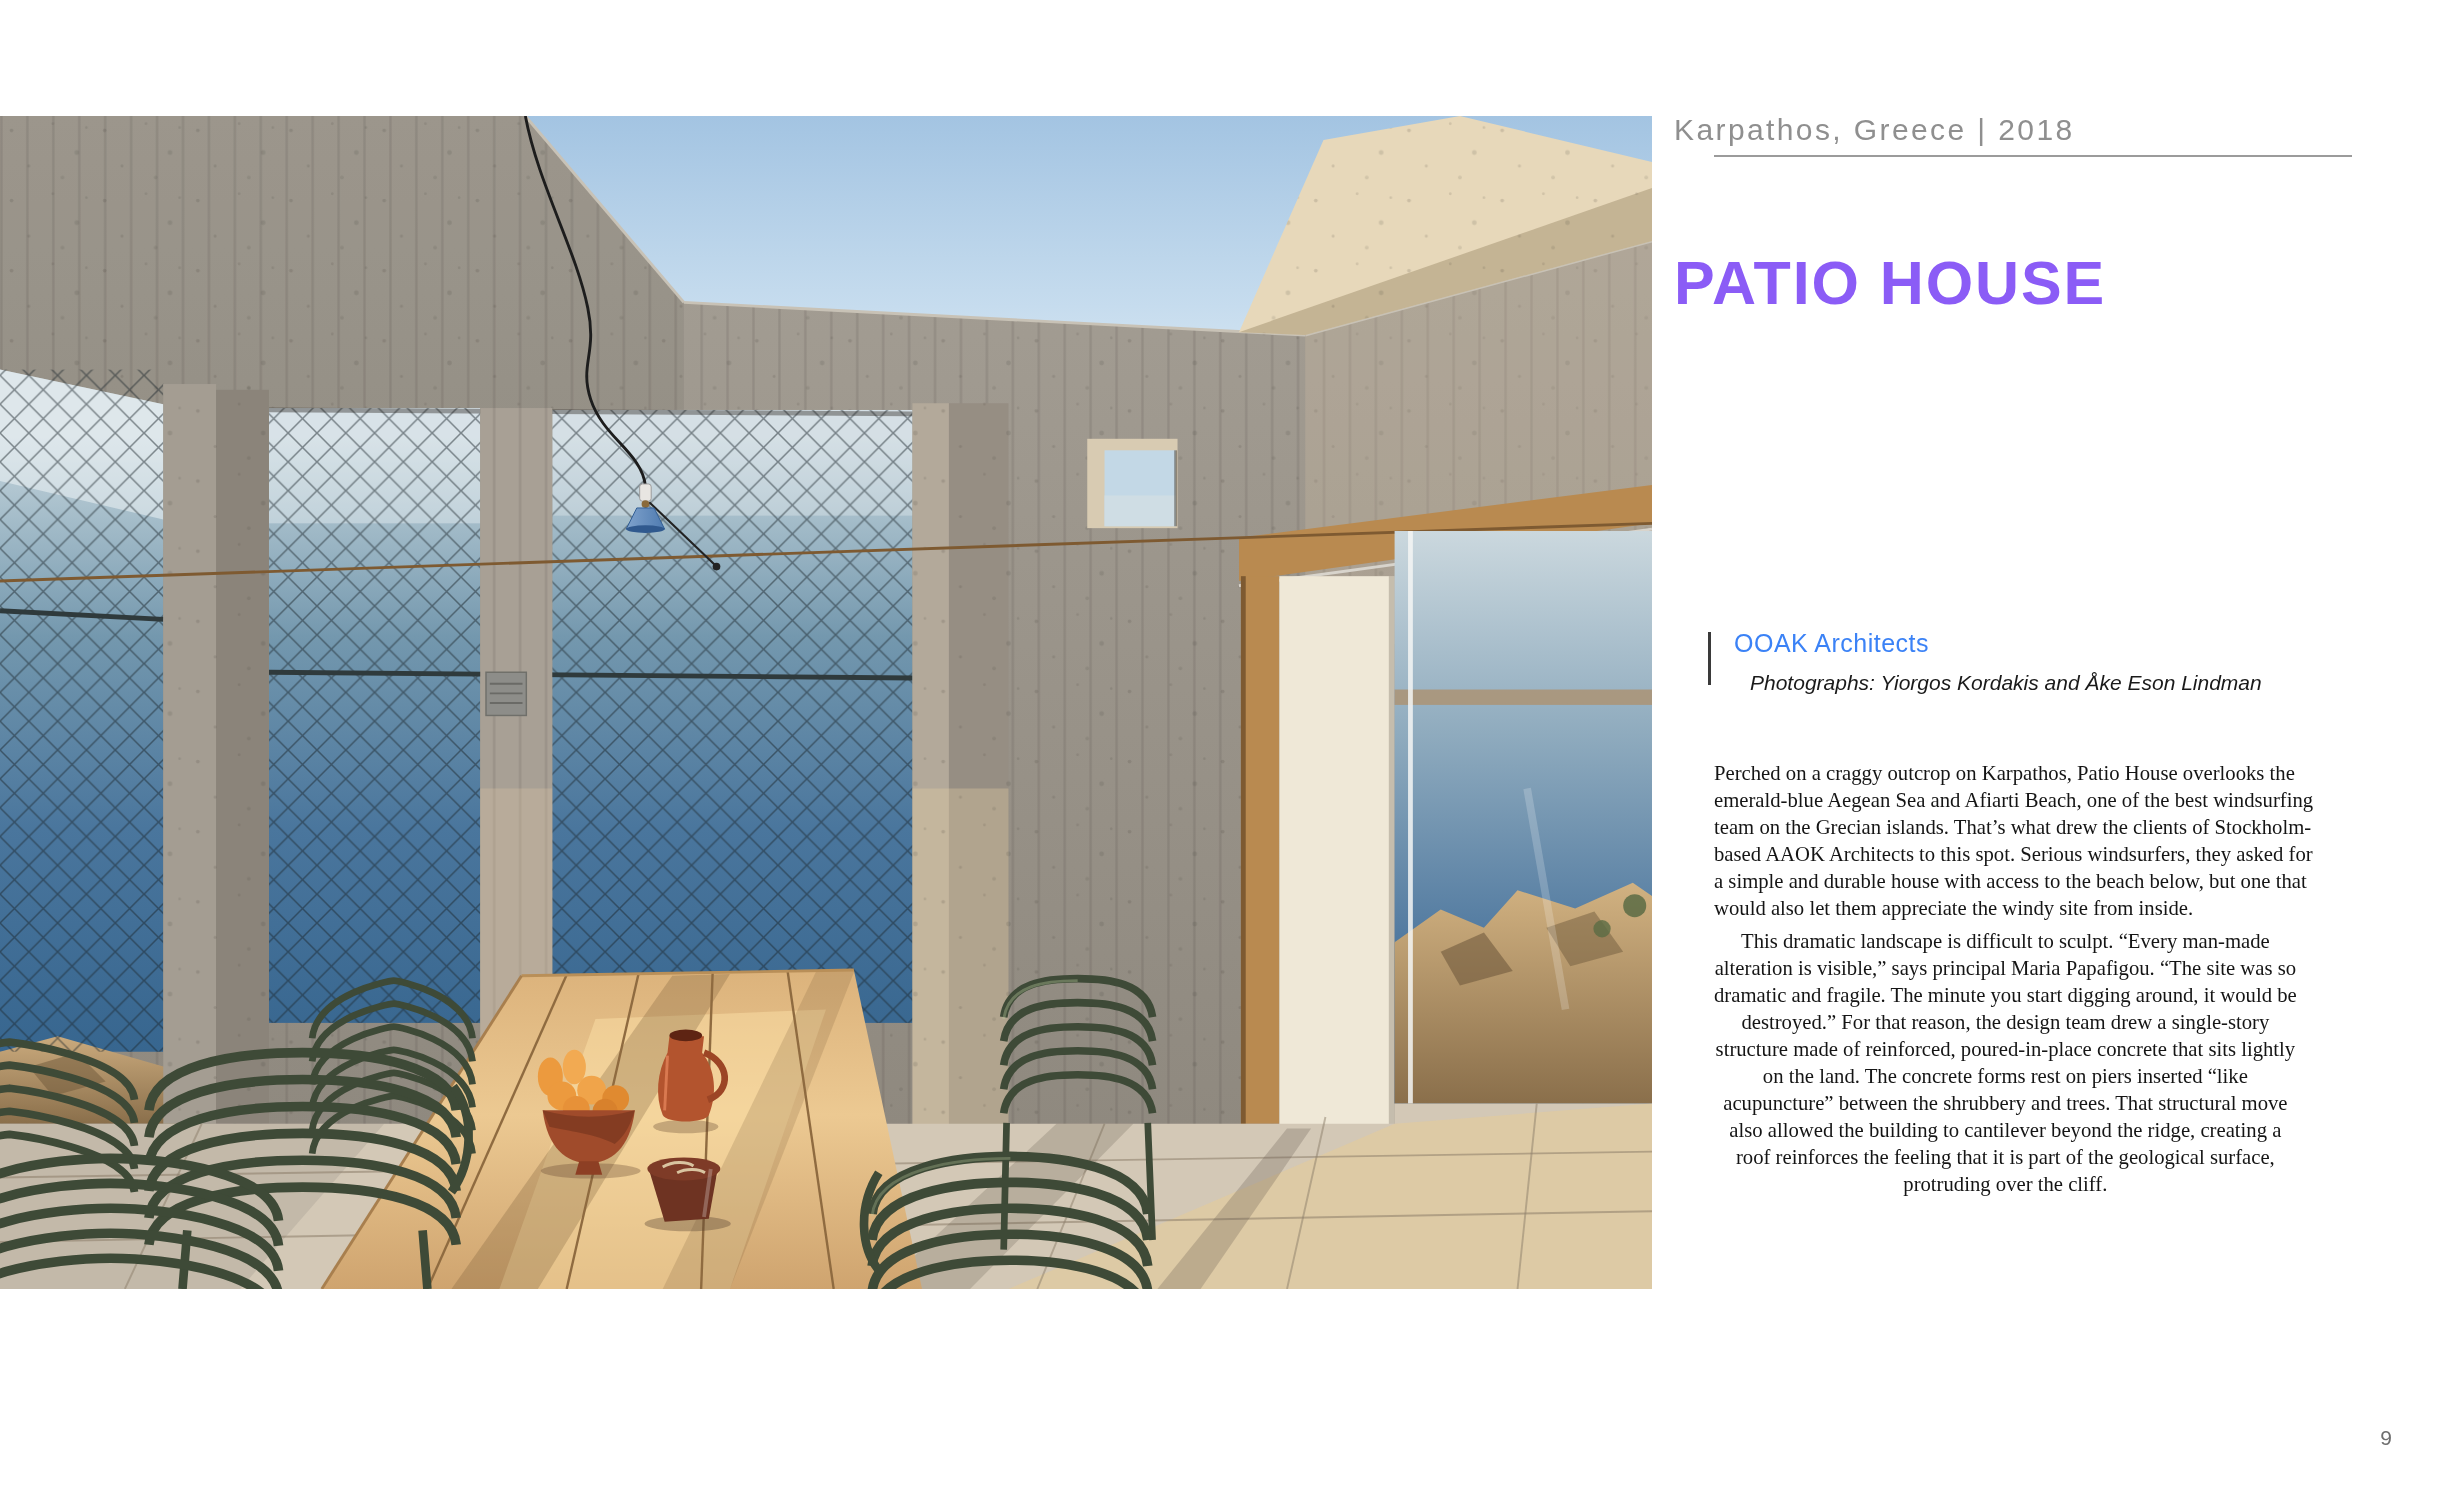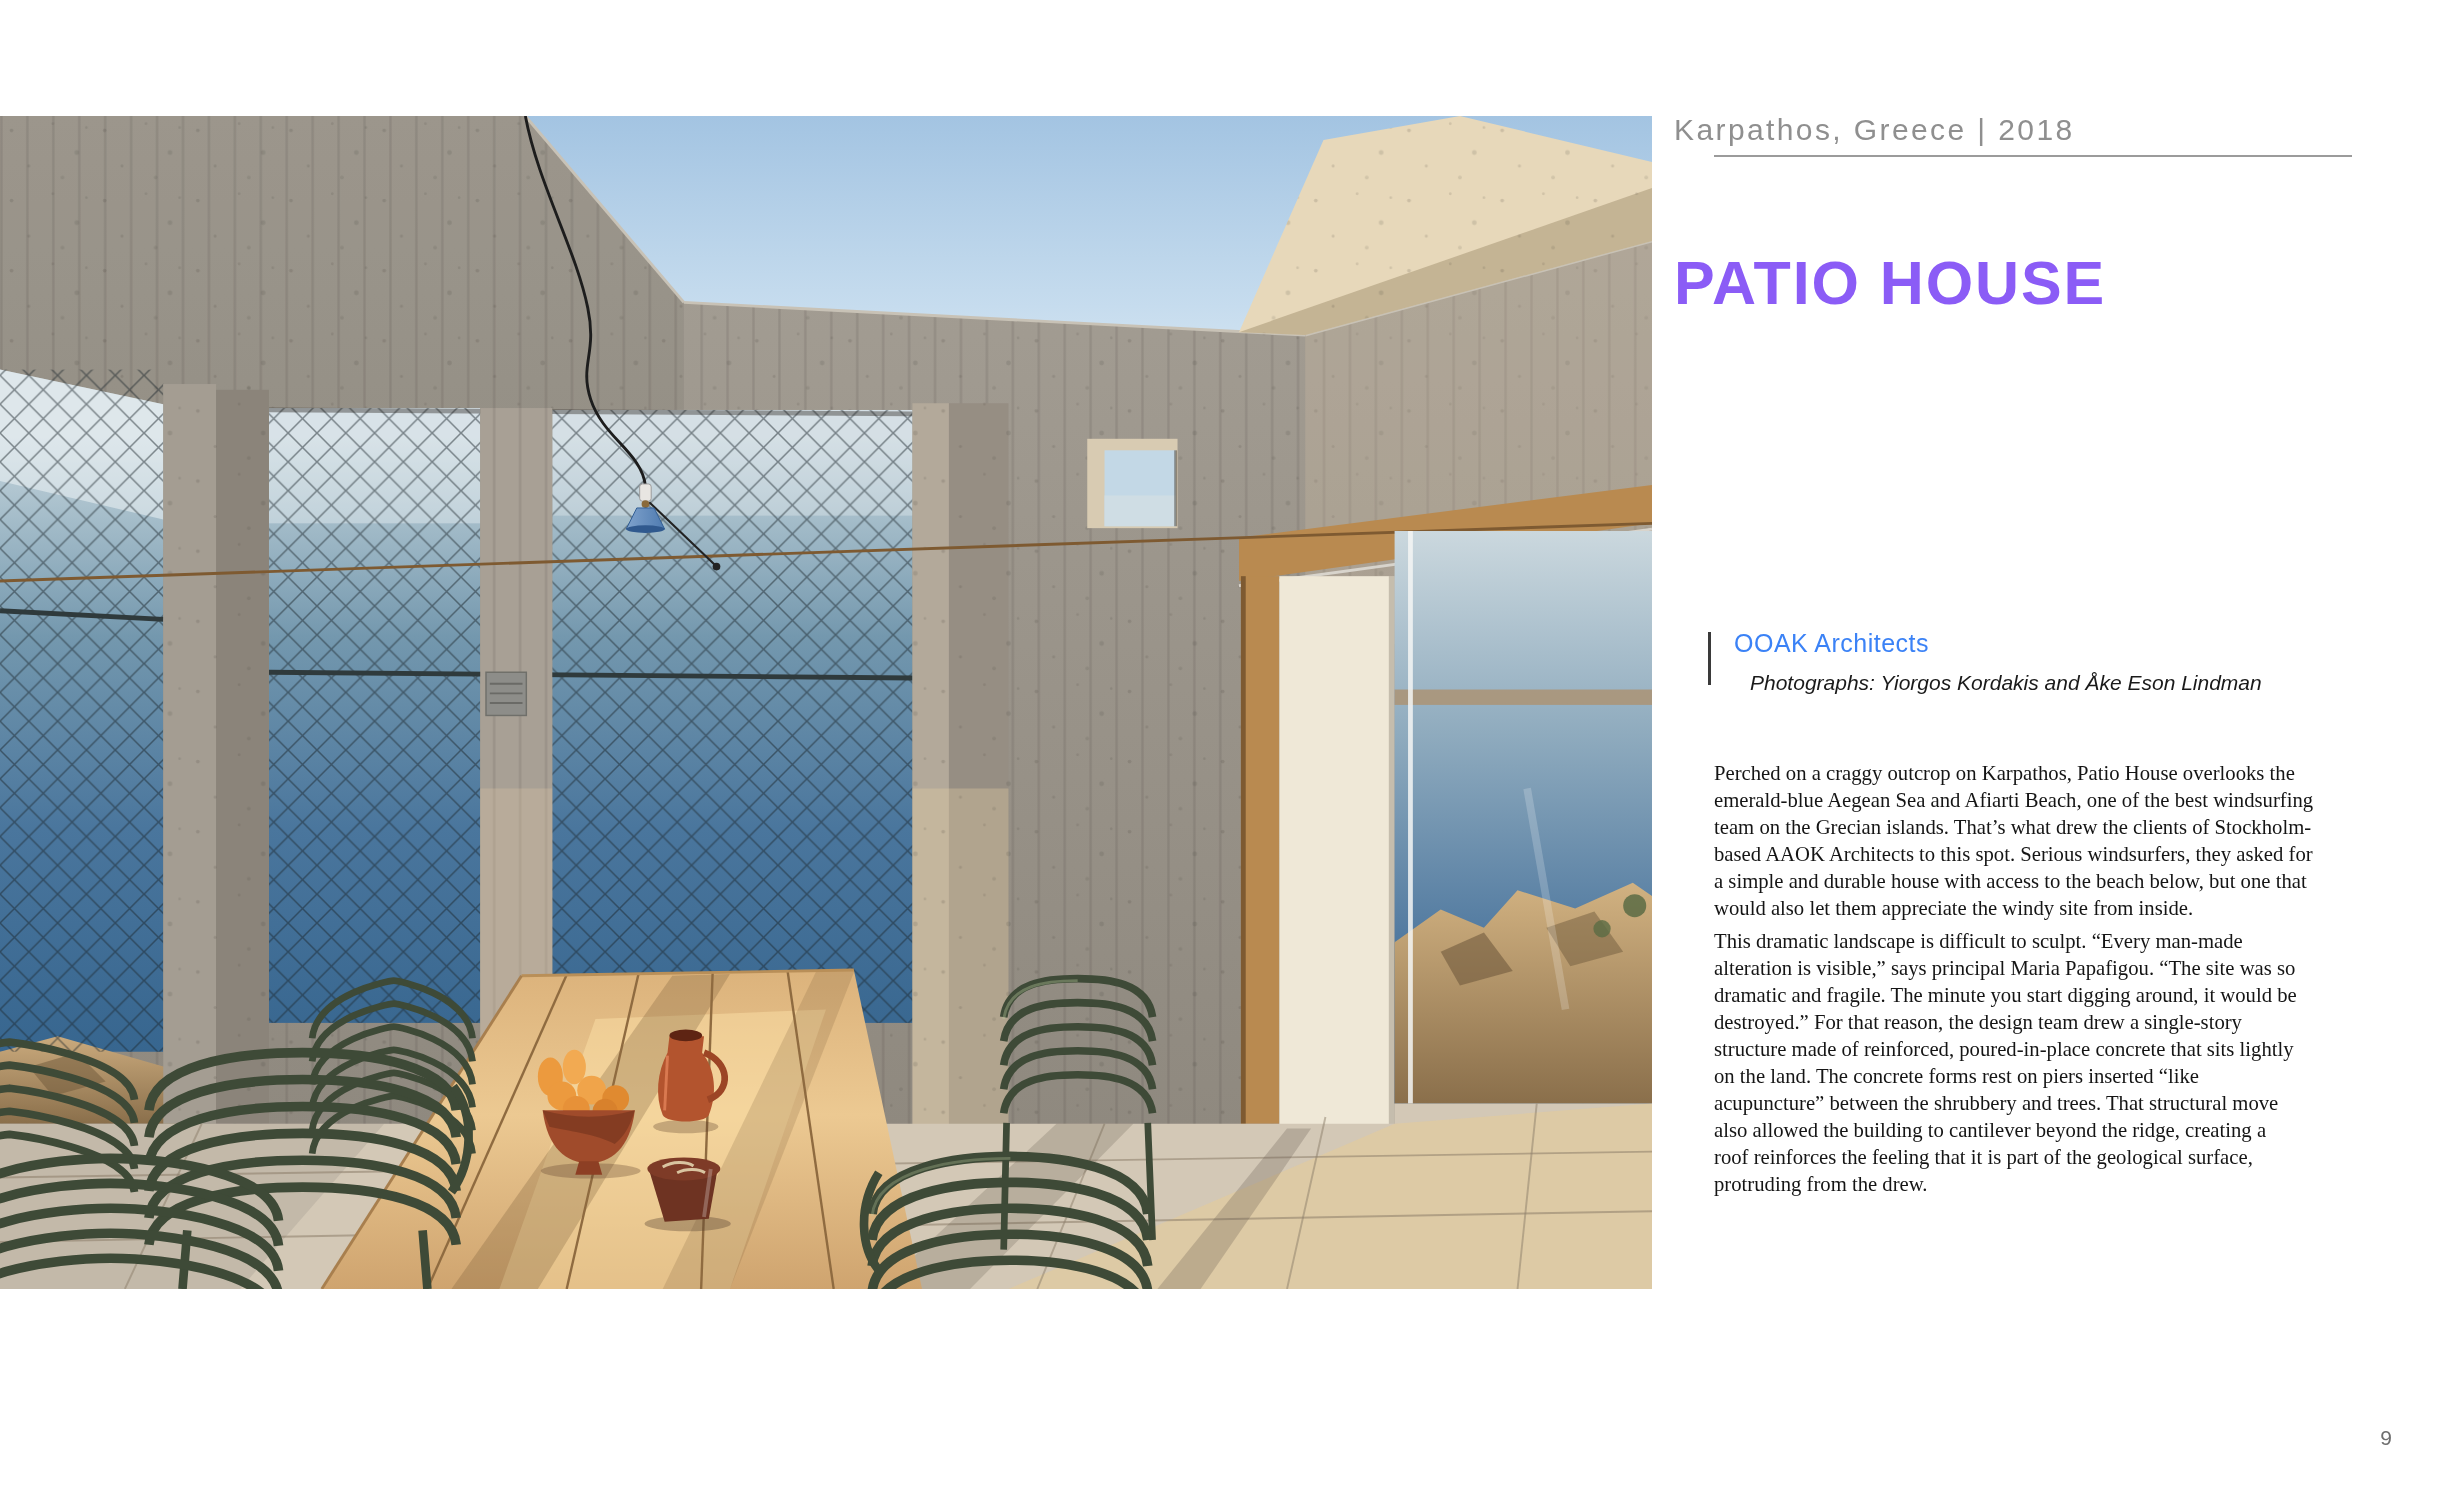--- a/index.html
+++ b/index.html
@@ -9,21 +9,21 @@
   .col{position:absolute;left:1674px;width:672px;}
   .loc-header{top:113px;font-size:30px;font-weight:400;color:#8f8f8f;letter-spacing:2.4px;}
   .rule{position:absolute;left:1714px;top:155px;width:638px;height:1.9px;background:#9b9b9b;}
   .title{top:248px;font-size:61px;font-weight:800;color:#8b5cf6;letter-spacing:1.9px;font-family:"Liberation Sans",sans-serif;}
   .credit-block{position:absolute;left:1708px;top:629px;}
   .accent-bar{position:absolute;left:0;top:2.9px;width:3.4px;height:53px;background:#3a3a3a;}
   .architect{position:absolute;left:26px;top:0;font-size:25px;font-weight:400;color:#3b82f6;letter-spacing:0.5px;white-space:nowrap;}
   .photo-credit{position:absolute;left:26px;top:42px;font-size:21px;font-style:italic;font-weight:500;color:#1a1a1a;white-space:nowrap;margin-left:16px;}
   .body-para{position:absolute;left:1714px;font-family:"Liberation Serif",serif;font-size:20.7px;color:#151515;}
   .body-para .line{line-height:27px;white-space:nowrap;}
-  .p1{top:760px;} .p2{top:928px;}
+  .p1{top:760px;} .p2{top:928px;text-align:center;}
   .page-num{position:absolute;left:2334px;top:1426px;width:58px;text-align:right;font-size:21px;color:#6e6e6e;}
 </style>
 </head>
 <body>
 
 <div class="photo">
 <svg viewBox="0 0 1720 1221" preserveAspectRatio="none" xmlns="http://www.w3.org/2000/svg">
   <defs>
     <linearGradient id="skyGrad" gradientUnits="userSpaceOnUse" x1="0" y1="0" x2="0" y2="360">
       <stop offset="0" stop-color="#a3c4e2"></stop>
@@ -326,17 +326,17 @@
 <div class="body-para p2">
   <div class="line">This dramatic landscape is difficult to sculpt. “Every man-made</div>
   <div class="line">alteration is visible,” says principal Maria Papafigou. “The site was so</div>
   <div class="line">dramatic and fragile. The minute you start digging around, it would be</div>
   <div class="line">destroyed.” For that reason, the design team drew a single-story</div>
   <div class="line">structure made of reinforced, poured-in-place concrete that sits lightly</div>
   <div class="line">on the land. The concrete forms rest on piers inserted “like</div>
   <div class="line">acupuncture” between the shrubbery and trees. That structural move</div>
   <div class="line">also allowed the building to cantilever beyond the ridge, creating a</div>
   <div class="line">roof reinforces the feeling that it is part of the geological surface,</div>
-  <div class="line">protruding from the drew.</div>
+  <div class="line">protruding over the cliff.</div>
 </div>
 
 <div class="page-num">9</div>
 
 
 </body></html>

